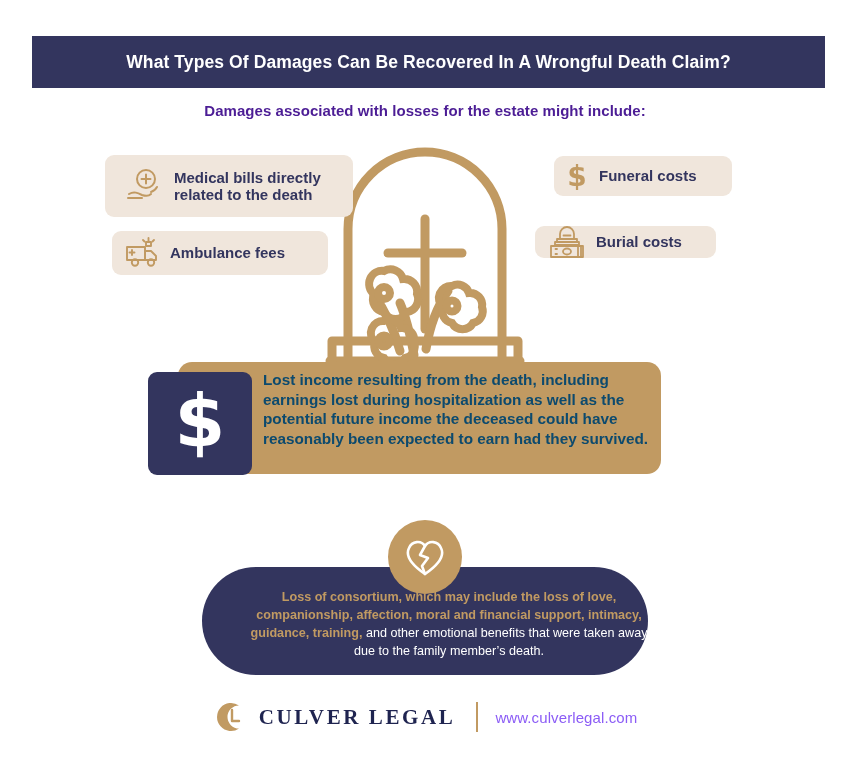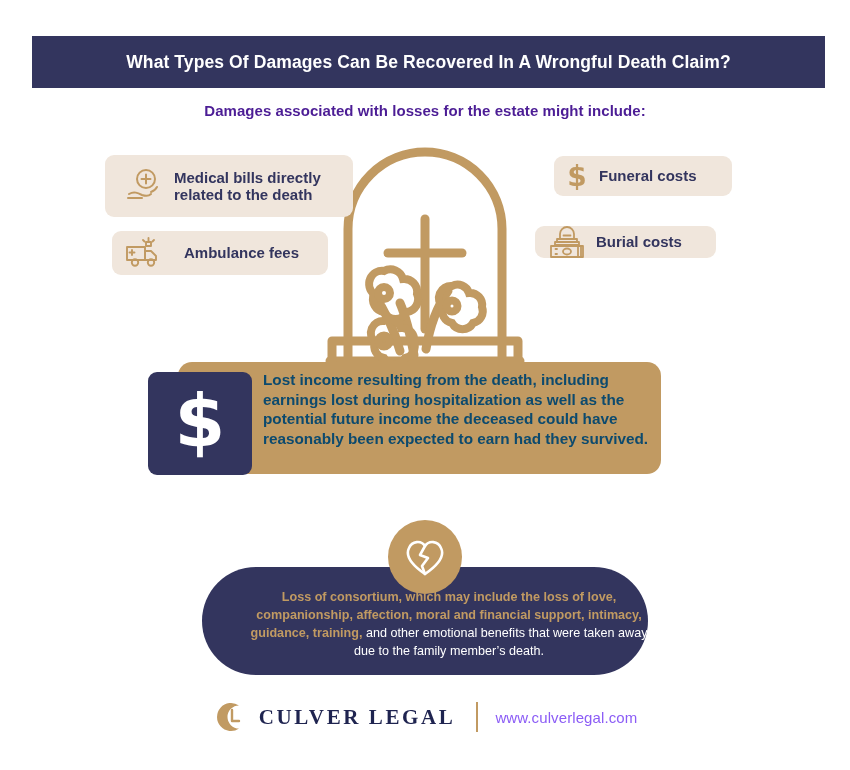--- a/index.html
+++ b/index.html
@@ -92,21 +92,21 @@
     padding: 0 12px 0 20px;
     gap: 9px;
     margin-left: 43px;
   }
   .badge-ambulance {
     left: 112px;
     top: 231px;
     width: 216px;
     height: 44px;
     padding: 0 12px;
-    gap: 22px;
+    gap: 8px;
   }
   .badge-funeral {
     left: 554px;
     top: 156px;
     width: 178px;
     height: 40px;
     padding: 0 12px;
     gap: 11px;
   }
   .badge-burial {

